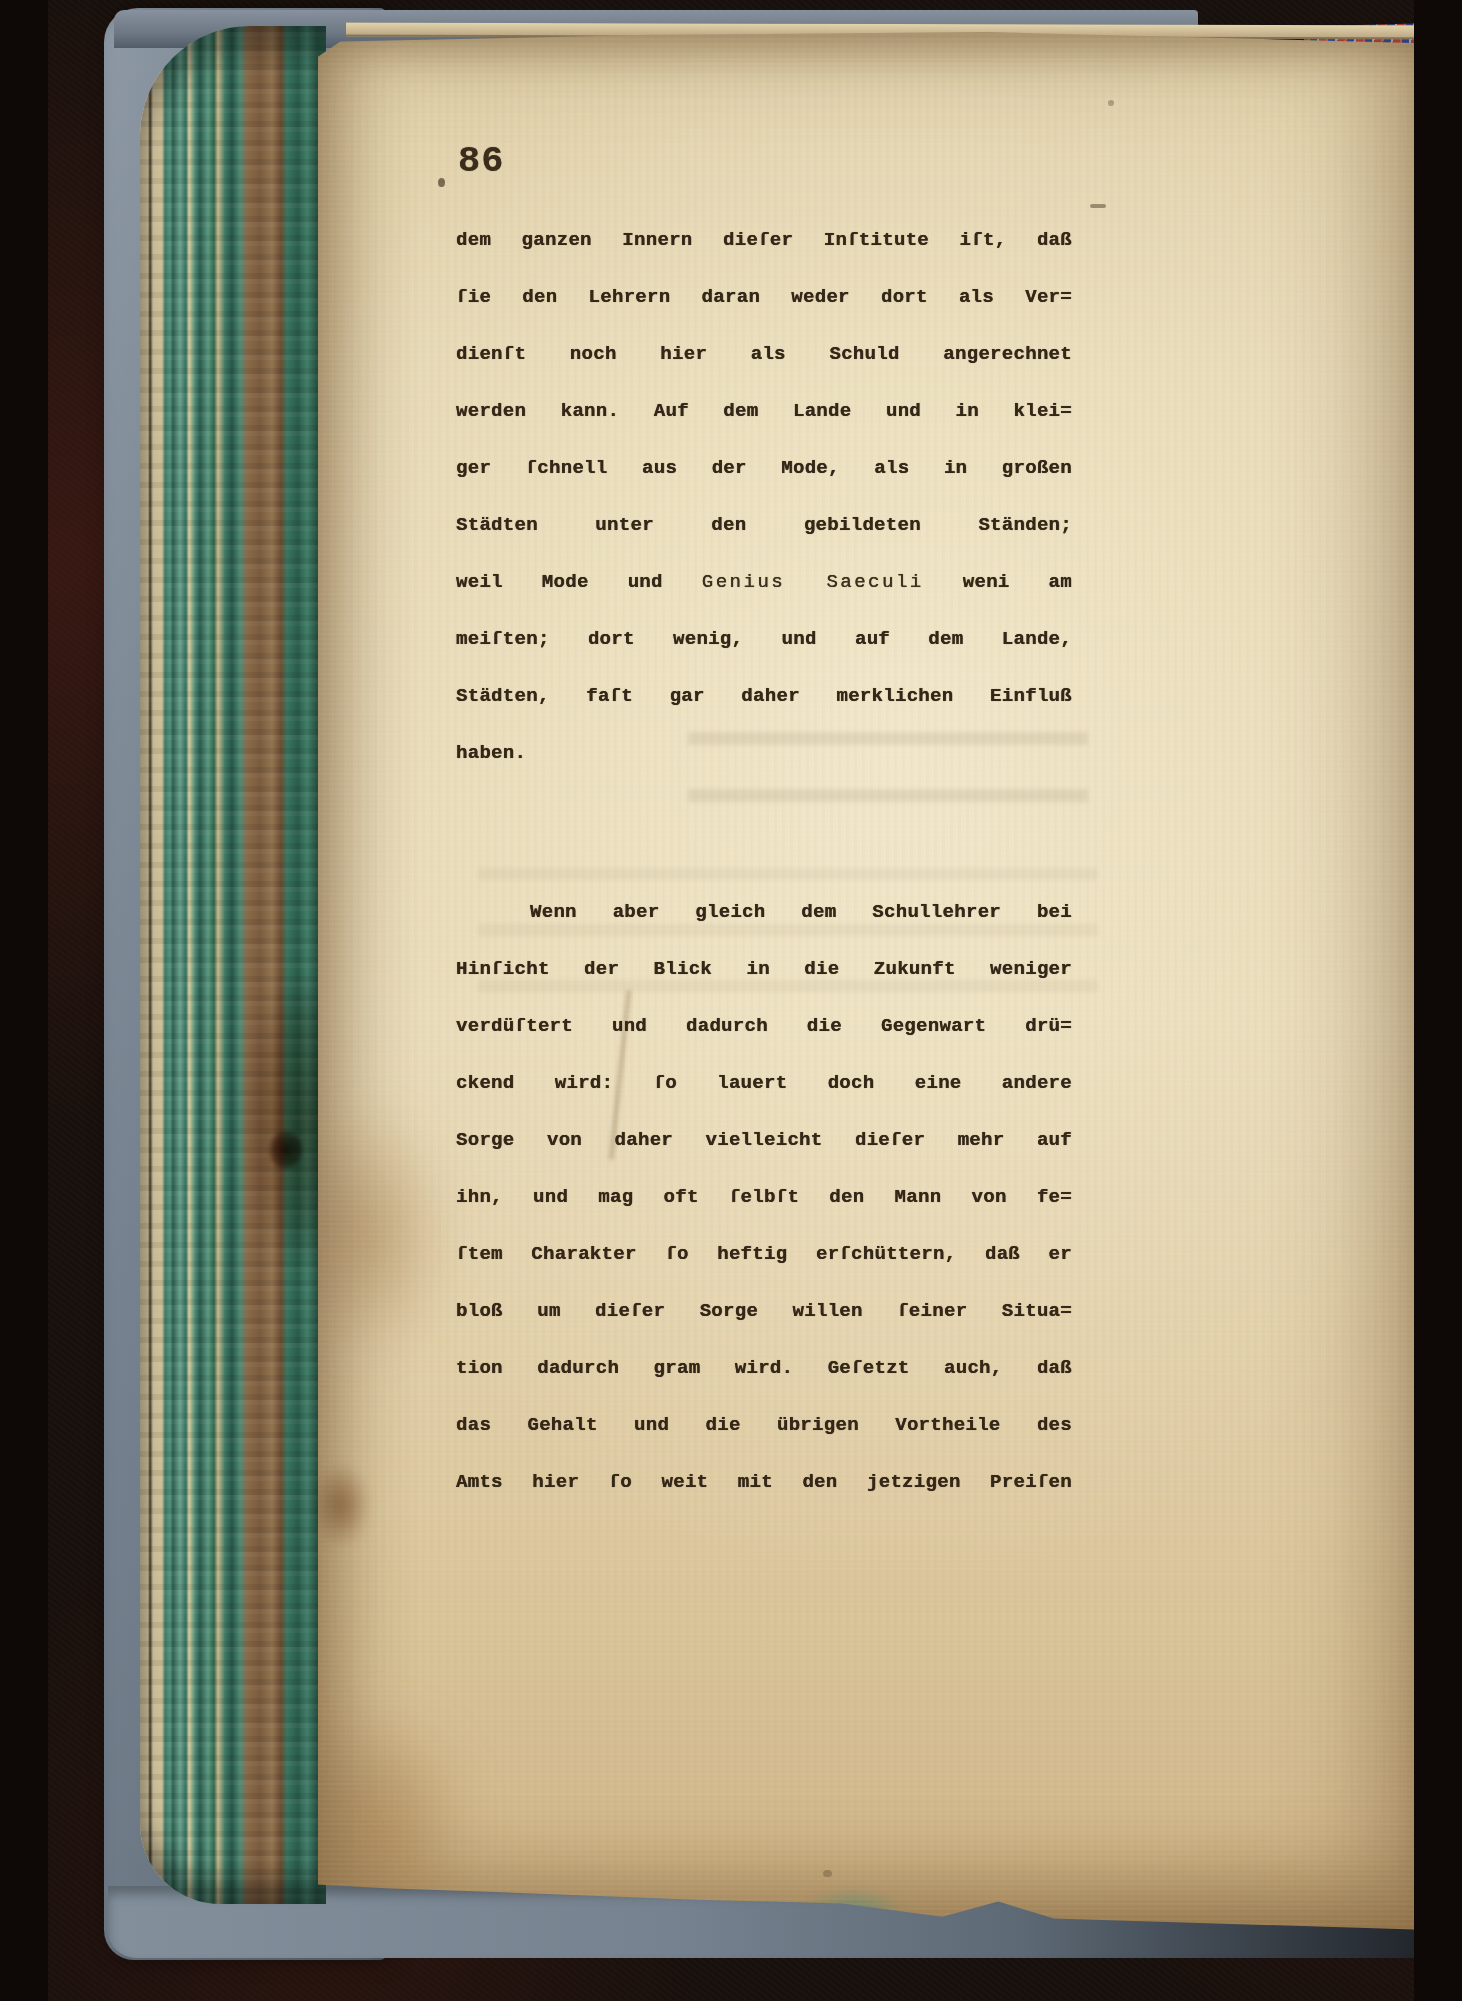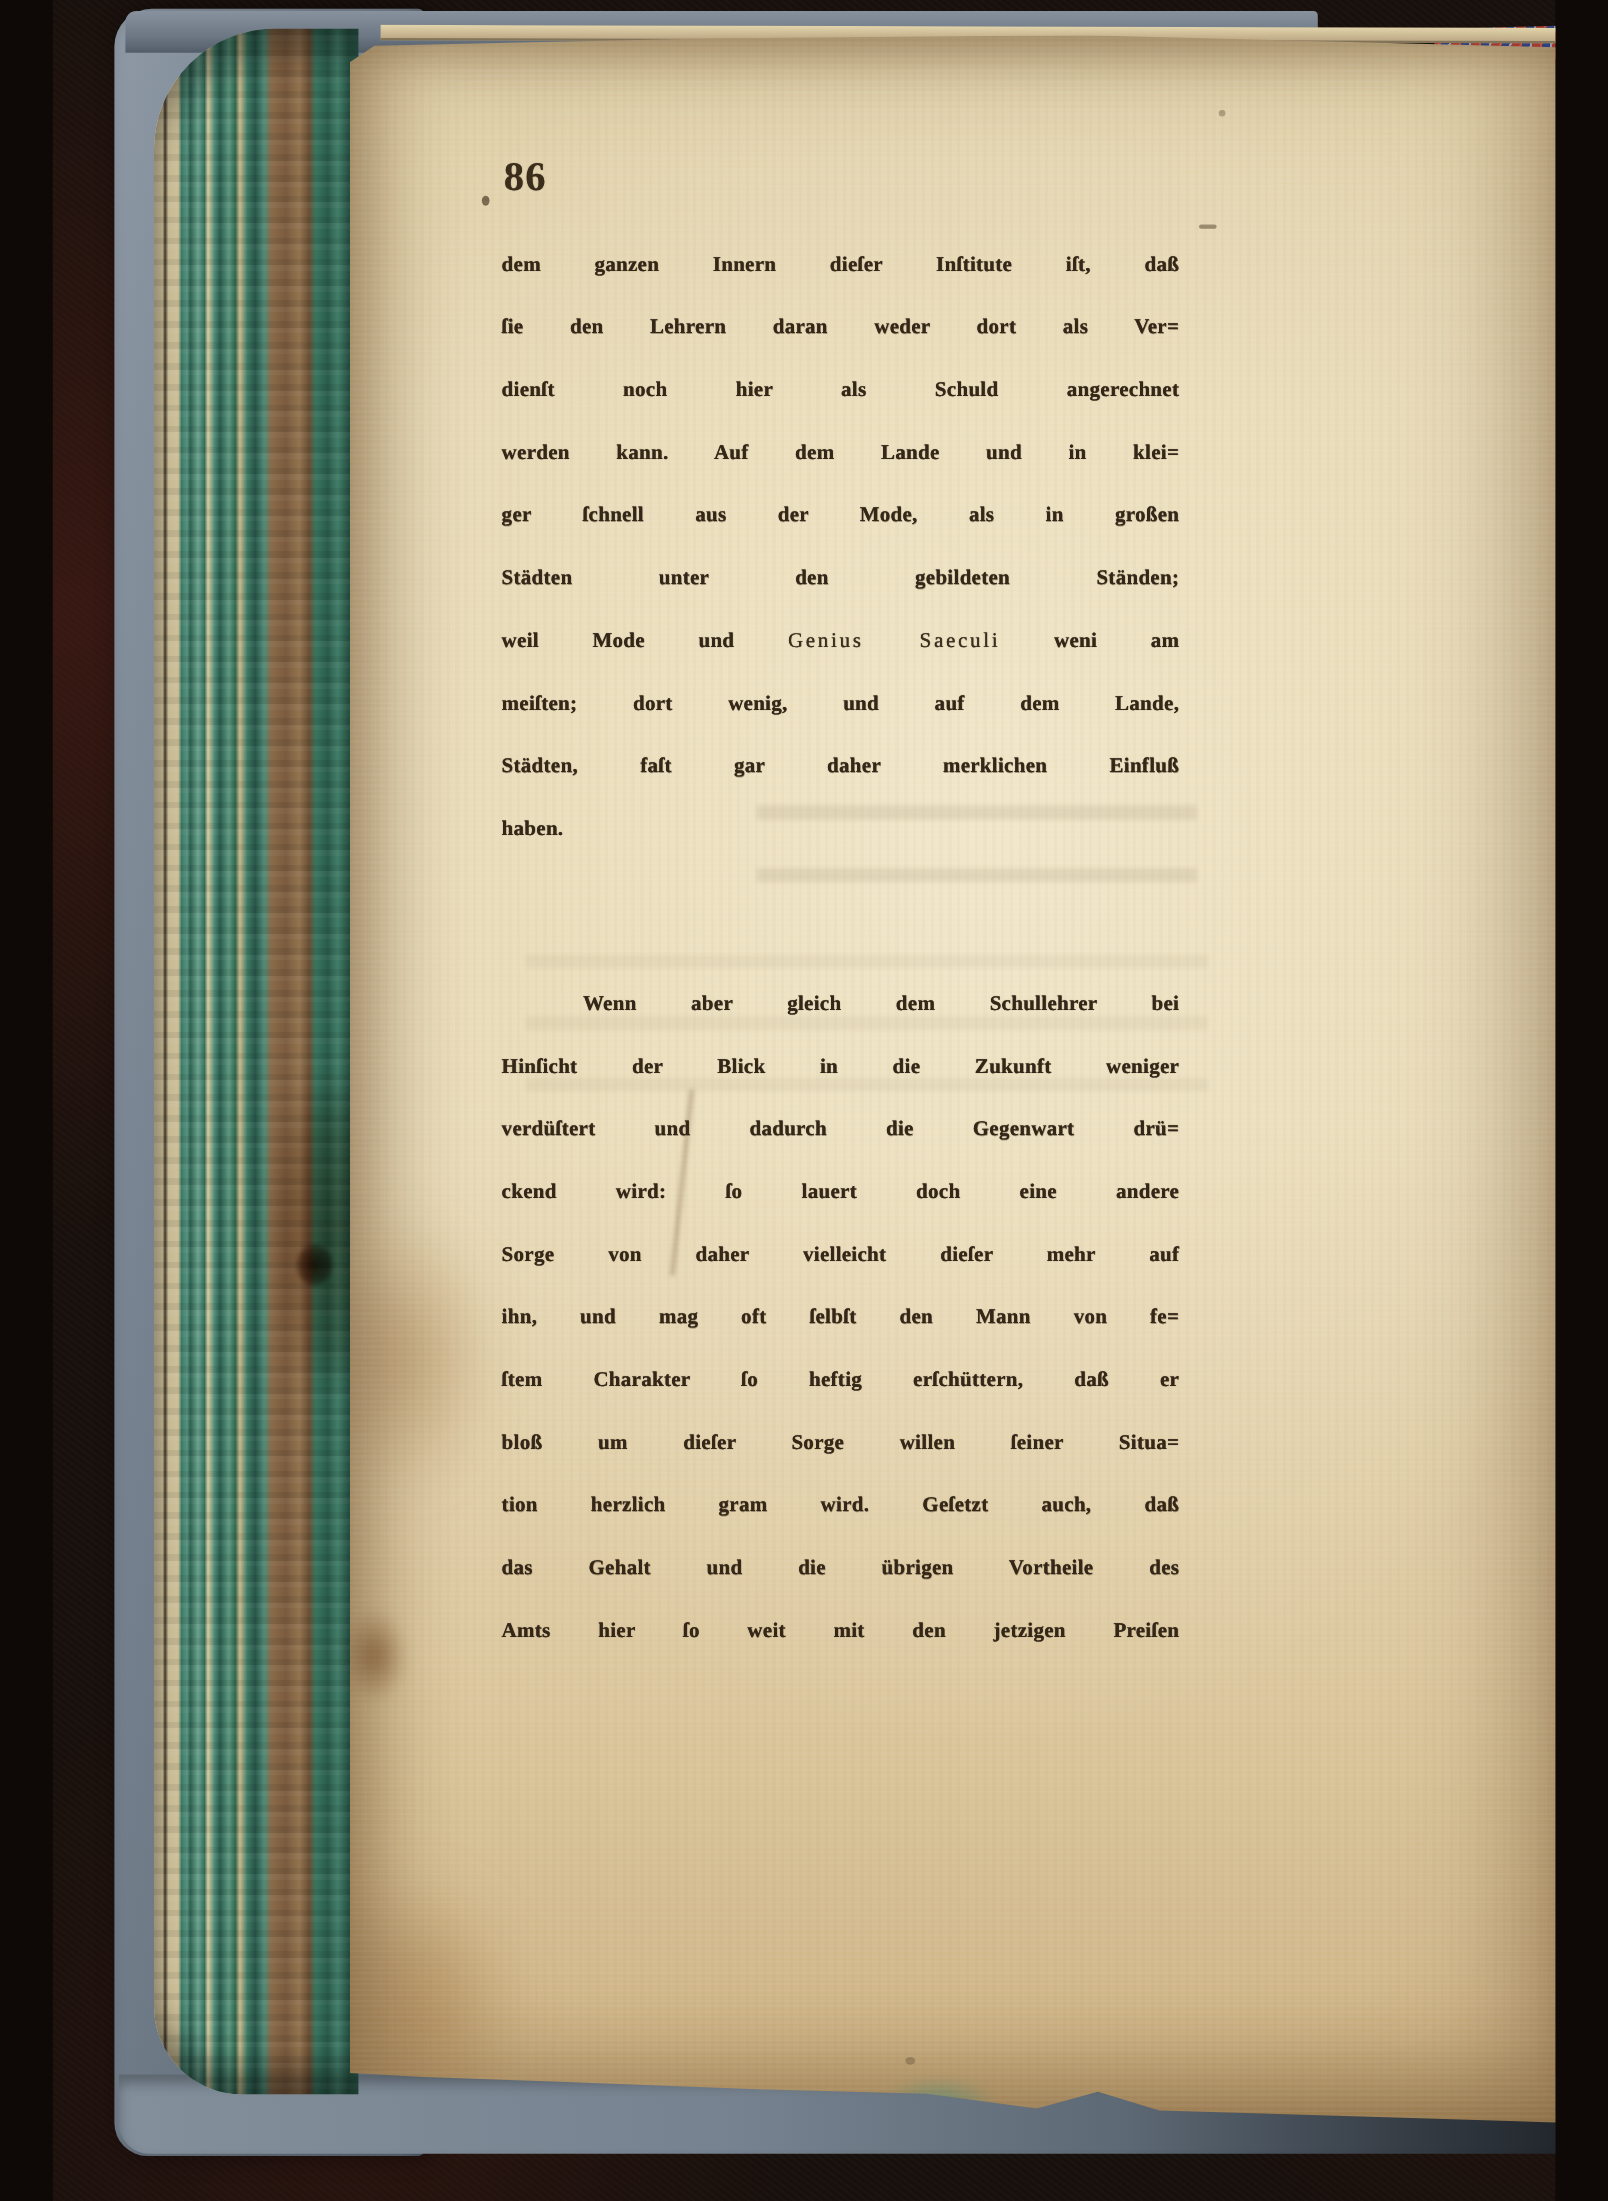--- a/index.html
+++ b/index.html
@@ -5,21 +5,21 @@
   html,body{margin:0;padding:0;background:#0e0906;}
   *{box-sizing:border-box;}
   .scene{
     position:relative;width:1366px;height:2001px;margin:0 auto;overflow:hidden;
     background:
       radial-gradient(60% 40% at 1% 28%, rgba(88,32,24,.5), transparent 70%),
       radial-gradient(50% 45% at 100% 72%, rgba(84,30,24,.45), transparent 70%),
       radial-gradient(40% 30% at 20% 95%, rgba(70,26,20,.4), transparent 70%),
       repeating-linear-gradient(37deg, rgba(255,255,255,.016) 0 2px, transparent 2px 5px),
       #18100c;
-    font-family:Liberation Serif, serif;
+    font-family:Liberation Mono, monospace;
   }
   
   .cover-left{
     position:absolute;left:56px;top:8px;width:282px;height:1952px;z-index:2;
     border-radius:34px 6px 6px 30px;
     background:linear-gradient(100deg,#8e99a5 0%,#76828f 38%,#67737f 70%,#5a6673 100%);
     box-shadow:inset -8px 0 18px rgba(0,0,0,.25), 6px 0 22px rgba(0,0,0,.45);
   }
   .cover-top{
     position:absolute;left:66px;top:10px;width:1084px;height:38px;z-index:2;
@@ -185,21 +185,21 @@
       </div>
       <div class="para para2">
         <div class="line indent">Wenn aber gleich dem Schullehrer bei</div>
         <div class="line">Hinſicht der Blick in die Zukunft weniger</div>
         <div class="line">verdüſtert und dadurch die Gegenwart drü=</div>
         <div class="line">ckend wird: ſo lauert doch eine andere</div>
         <div class="line">Sorge von daher vielleicht dieſer mehr auf</div>
         <div class="line">ihn, und mag oft ſelbſt den Mann von fe=</div>
         <div class="line">ſtem Charakter ſo heftig erſchüttern, daß er</div>
         <div class="line">bloß um dieſer Sorge willen ſeiner Situa=</div>
-        <div class="line">tion herzlich gram wird. Geſetzt auch, daß</div>
+        <div class="line">tion dadurch gram wird. Geſetzt auch, daß</div>
         <div class="line">das Gehalt und die übrigen Vortheile des</div>
         <div class="line">Amts hier ſo weit mit den jetzigen Preiſen</div>
       </div>
     </div>
   </div>
 
   <div class="gutter-crease"></div>
   <div class="next-page"></div>
 
 </div>

